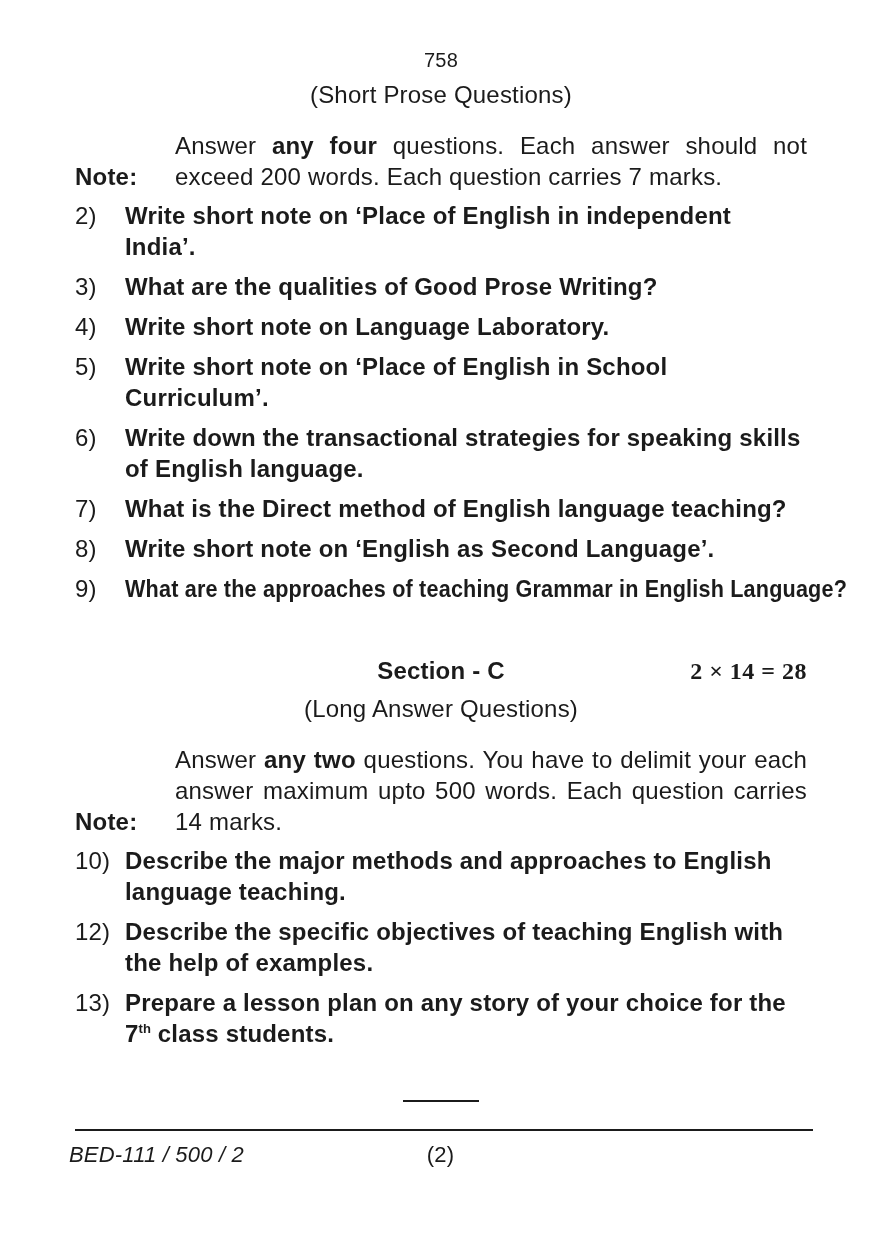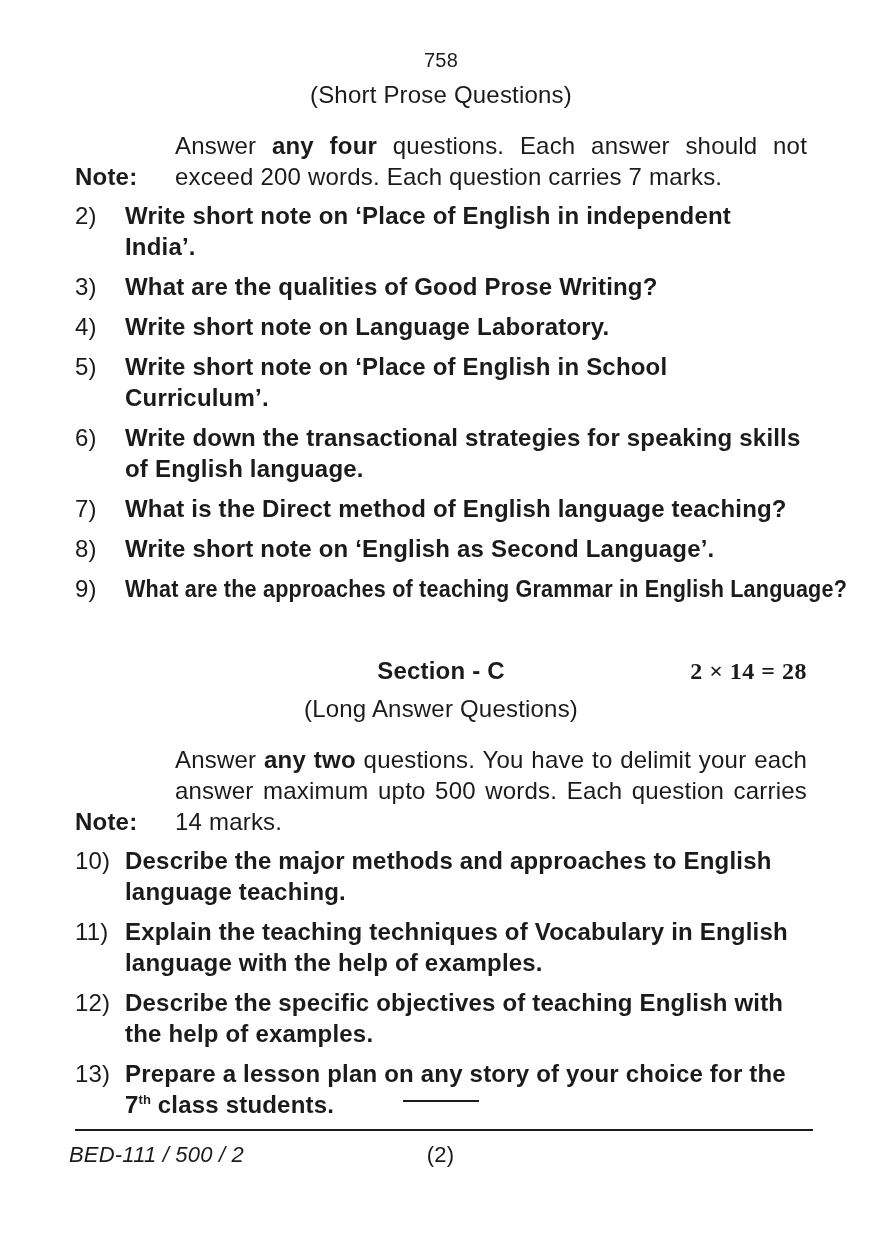--- a/index.html
+++ b/index.html
@@ -192,24 +192,20 @@
       <div class="note-label">Note:</div>
       <div class="note-body"><span>Answer </span><span class="b">any two</span><span> questions. You have to delimit your each answer maximum upto 500 words. Each question carries 14 marks.</span></div>
     </div>
 
     <div class="questions">
       <div class="q">
         <div class="q-num">10)</div>
         <div class="q-text">Describe the major methods and approaches to English language teaching.</div>
       </div>
       <div class="q">
-        <div class="q-num">11)</div>
-        <div class="q-text">Explain the teaching techniques of Vocabulary in English language with the help of examples.</div>
-      </div>
-      <div class="q">
         <div class="q-num">12)</div>
         <div class="q-text">Describe the specific objectives of teaching English with the help of examples.</div>
       </div>
       <div class="q">
         <div class="q-num">13)</div>
         <div class="q-text"><span>Prepare a lesson plan on any story of your choice for the 7</span><sup class="th">th</sup><span> class students.</span></div>
       </div>
     </div>
   </section>
 

